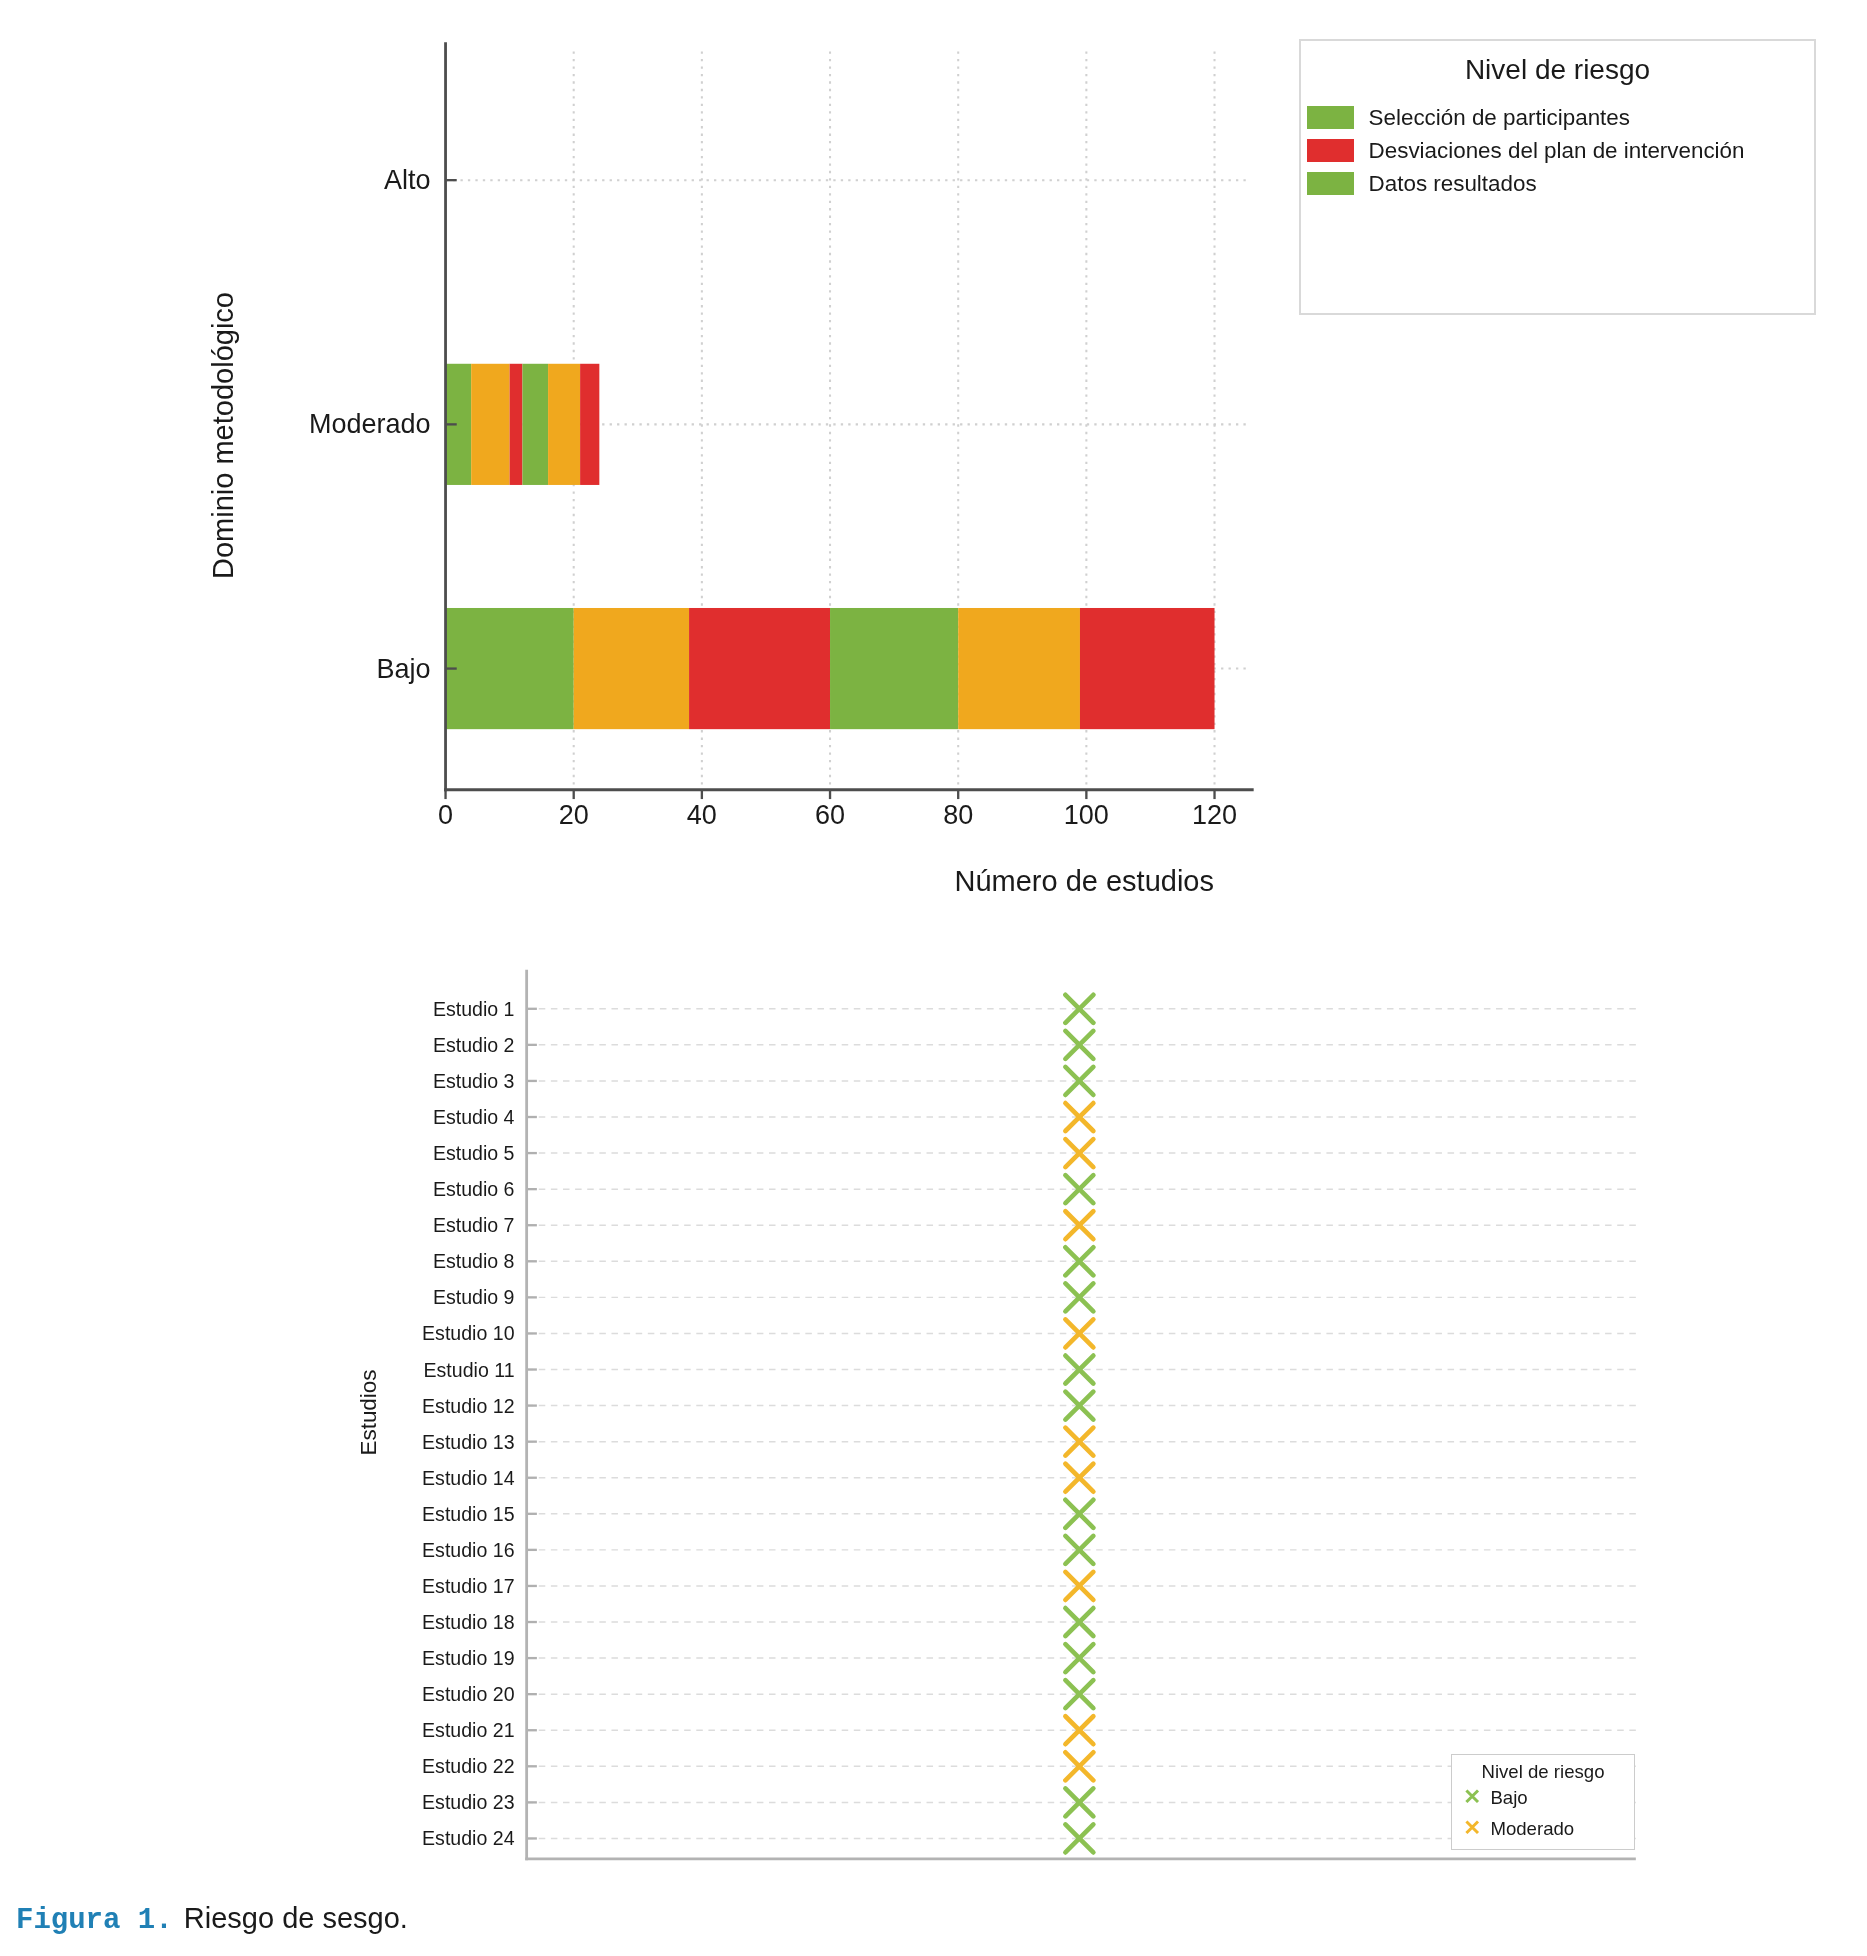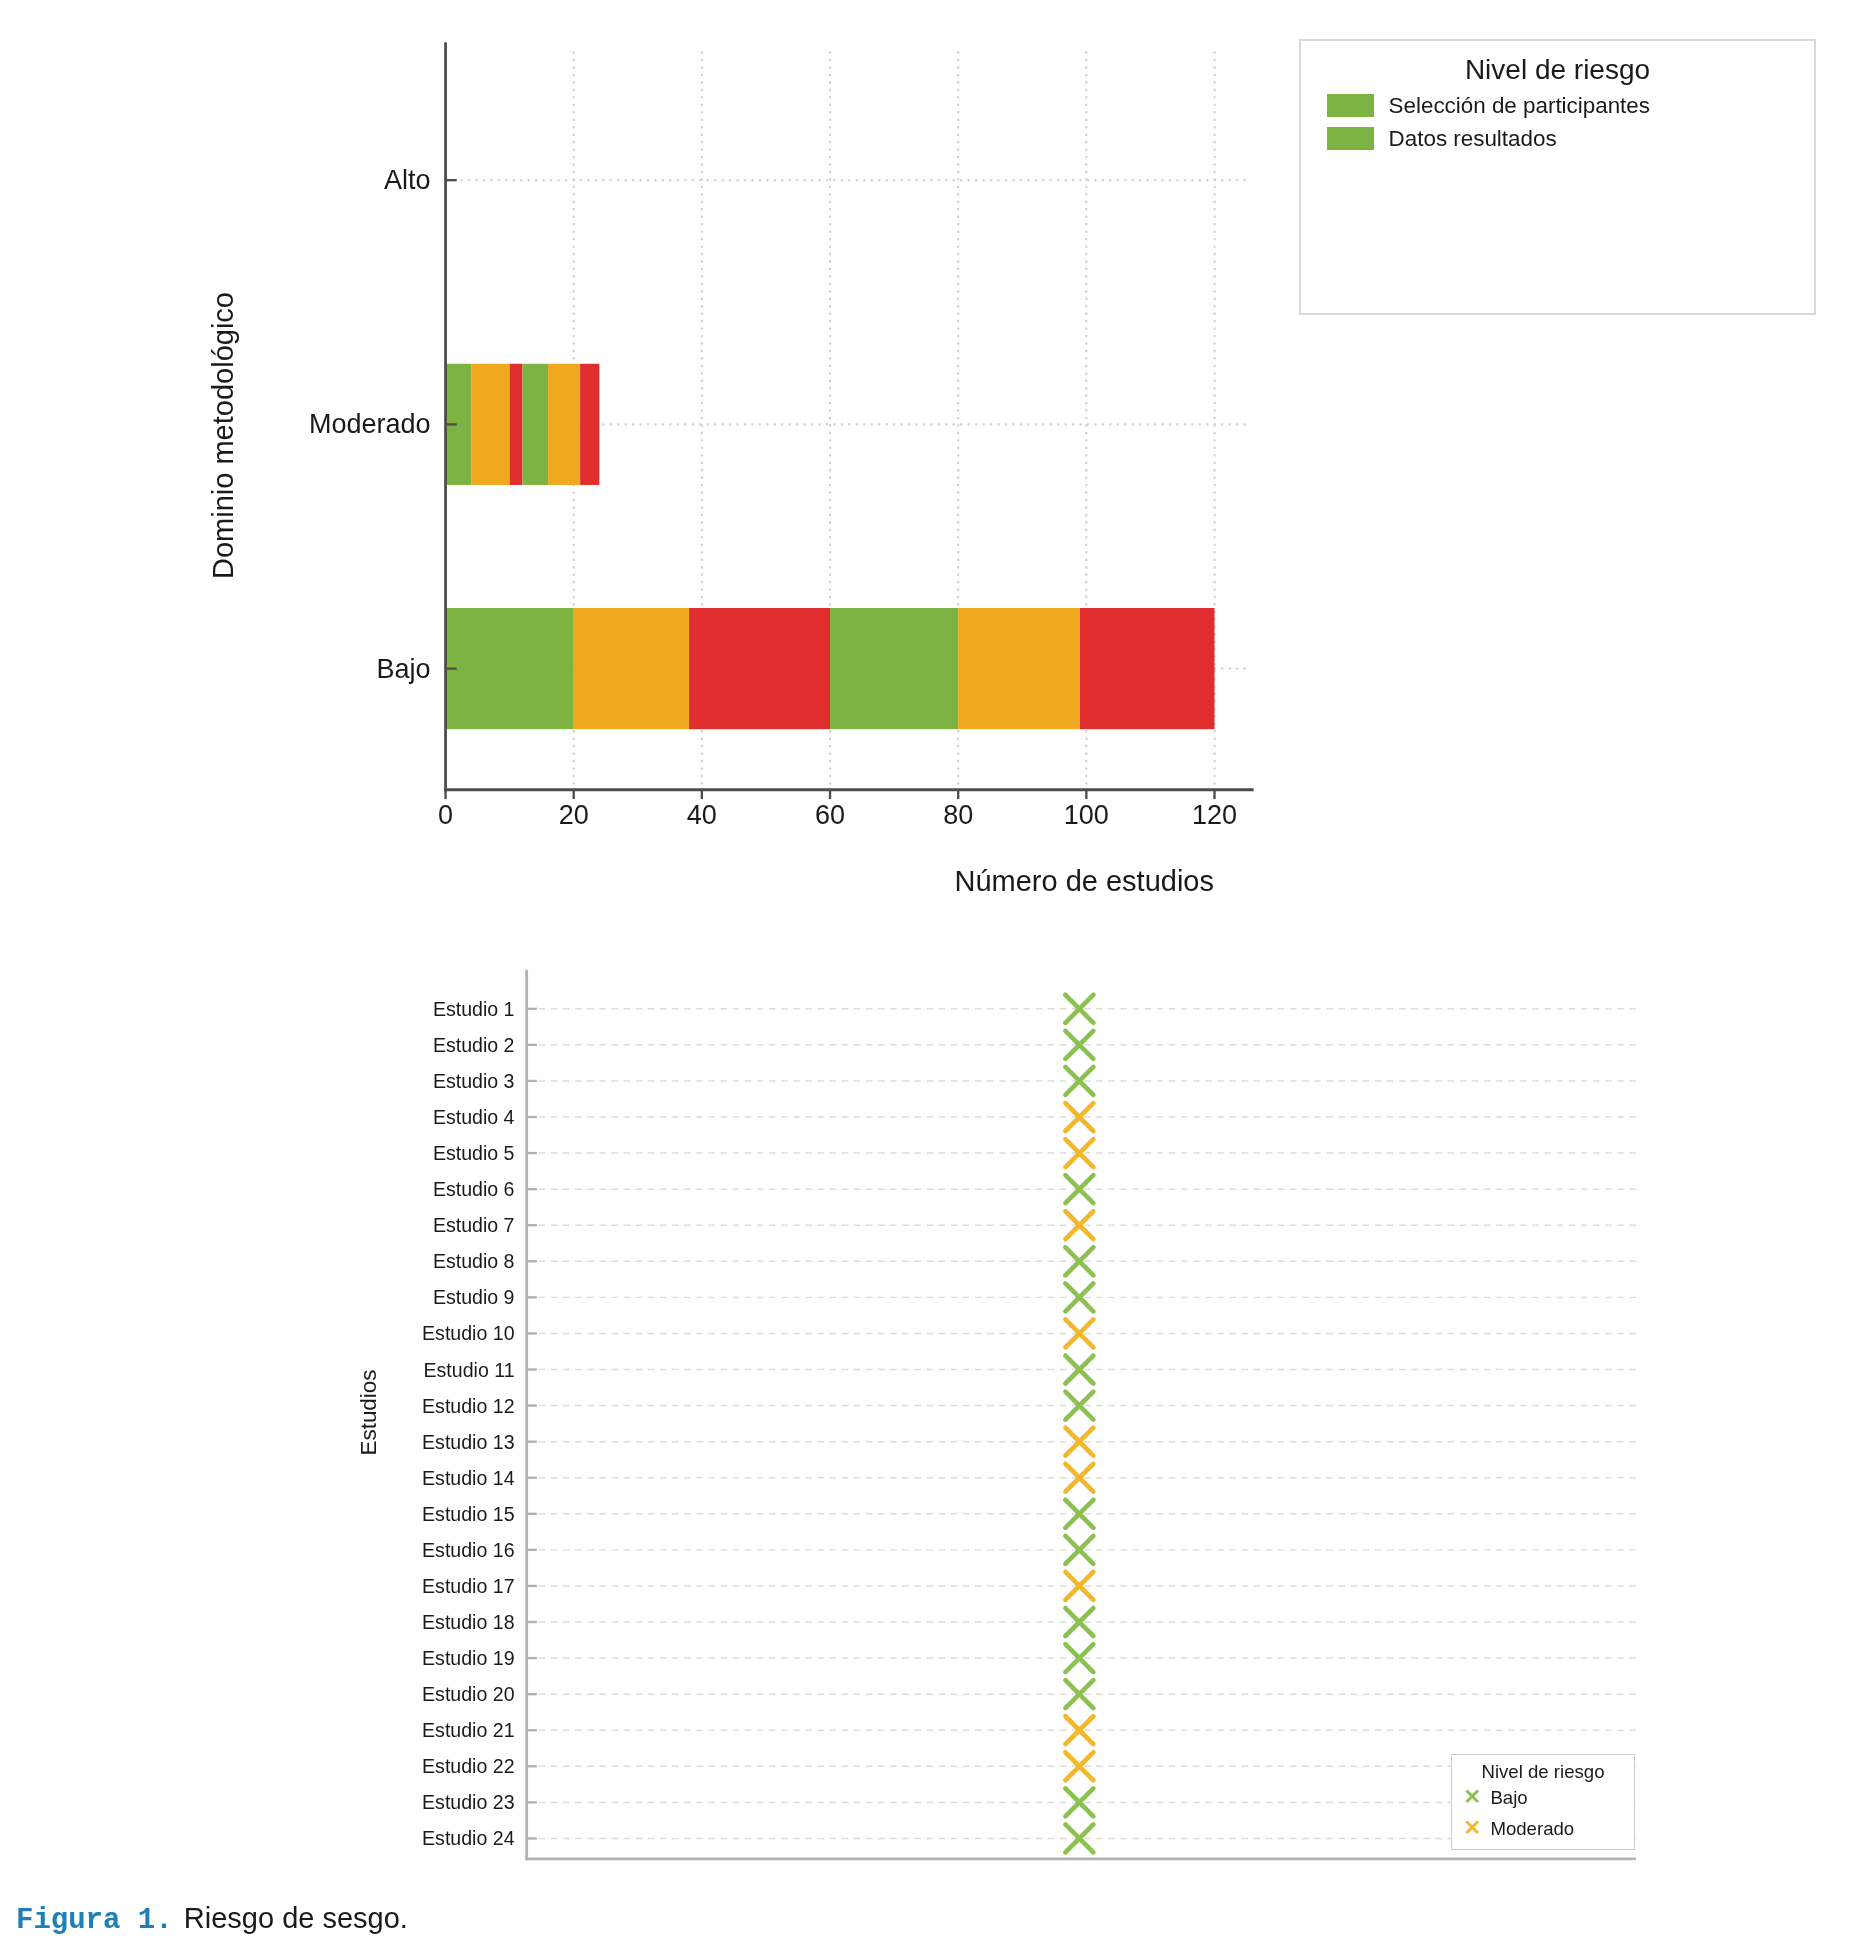--- a/index.html
+++ b/index.html
@@ -25,21 +25,21 @@
   .xtitle1{left:446px;top:865px;width:768px;text-align:right;font-size:29px;}
   .ytitle1{left:-56px;top:417px;width:559px;height:37px;line-height:37px;text-align:center;
            font-size:29px;transform:rotate(-90deg);}
   .ytitle2{left:182px;top:1394px;width:373px;height:37px;line-height:37px;text-align:center;
            font-size:22.4px;transform:rotate(-90deg);}
 
   
   .legend1{position:absolute;left:1299px;top:39px;width:517px;height:276px;
            background:#fff;border:2.8px solid #d9d9d9;box-sizing:border-box;}
   .legend1-title{font-size:28px;text-align:center;margin-top:13px;}
-  .legend1-items{margin-top:3px;padding-left:20px;}
+  .legend1-items{margin-top:15px;}
   .legend1-item{display:flex;align-items:center;height:33px;padding-left:5.6px;}
   .legend1-swatch{display:inline-block;width:47px;height:22.4px;flex:0 0 47px;}
   .legend1-label{font-size:22.4px;margin-left:15px;white-space:nowrap;}
 
   
   .legend2{position:absolute;left:1451px;top:1754px;width:184px;height:96px;
            background:#fff;border:1.9px solid #cccccc;box-sizing:border-box;}
   .legend2-title{font-size:18.6px;text-align:center;margin-top:5.6px;}
   .legend2-item{display:flex;align-items:center;height:31px;padding-left:11.2px;}
   .legend2-x{font-size:21.4px;font-weight:bold;line-height:1;}
@@ -208,20 +208,24 @@
   <div class="axis-title ytitle2">Estudios</div>
 
   <div class="legend1">
     <div class="legend1-title">Nivel de riesgo</div>
     <div class="legend1-items" id="legend1-items">
         <div class="legend1-item">
           <span class="legend1-swatch" style="background: rgb(124, 179, 66);"></span>
           <span class="legend1-label">Selección de participantes</span>
         </div>
         <div class="legend1-item">
+          <span class="legend1-swatch" style="background: rgb(224, 46, 46);"></span>
+          <span class="legend1-label">Desviaciones del plan de intervención</span>
+        </div>
+        <div class="legend1-item">
           <span class="legend1-swatch" style="background: rgb(124, 179, 66);"></span>
           <span class="legend1-label">Datos resultados</span>
         </div>
       </div>
   </div>
 
   <div class="legend2">
     <div class="legend2-title">Nivel de riesgo</div>
     <div id="legend2-items">
         <div class="legend2-item">

